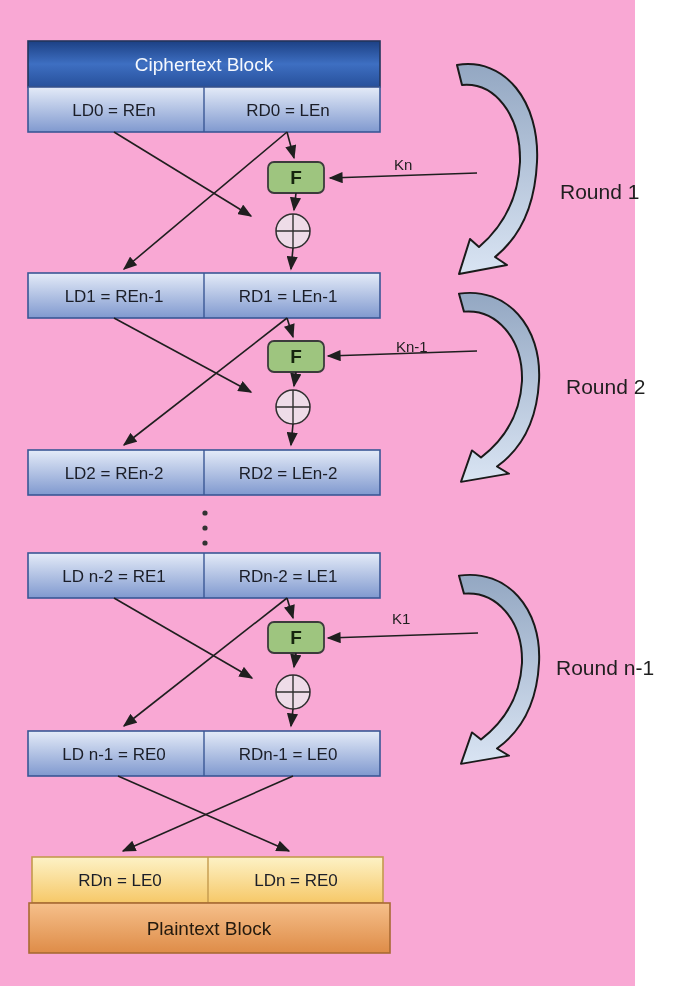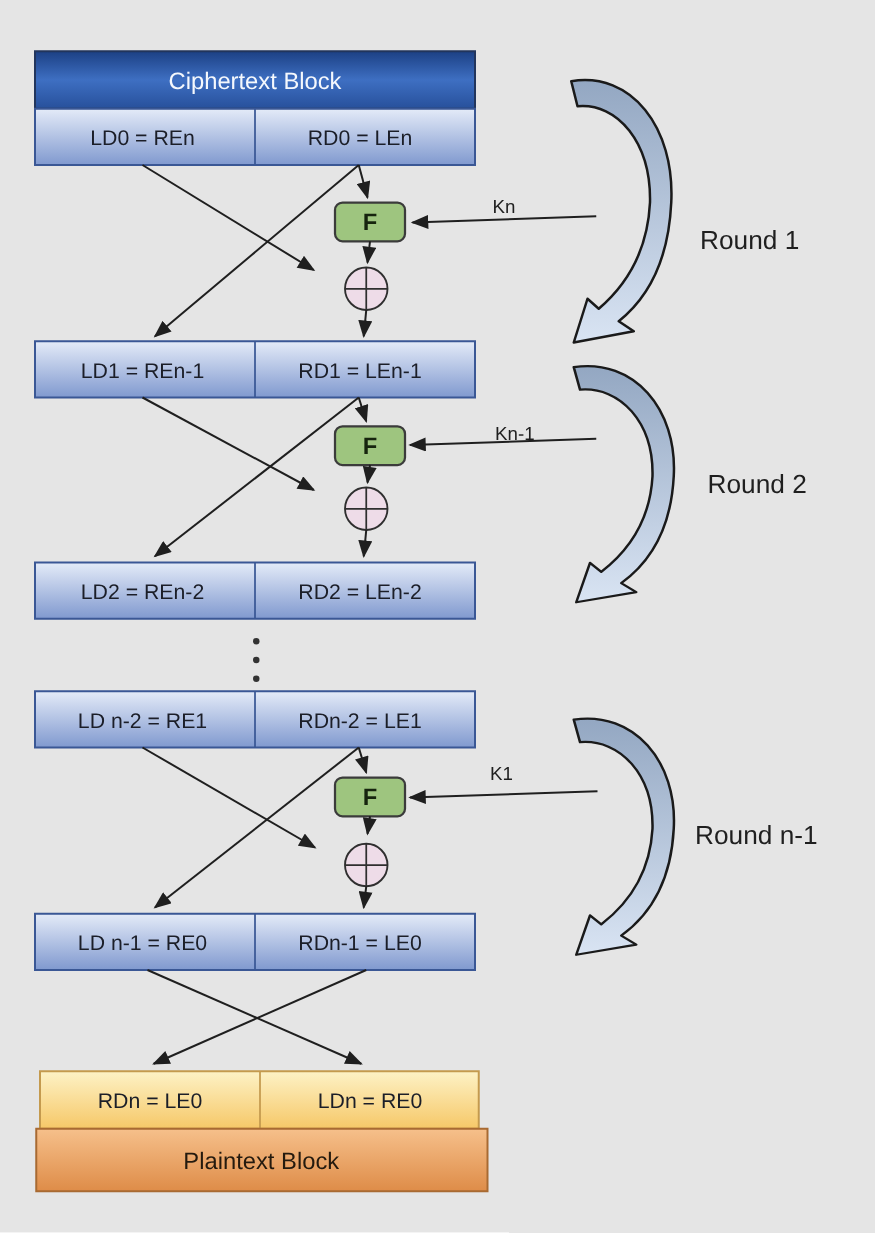--- a/index.html
+++ b/index.html
@@ -1,16 +1,16 @@
 <!DOCTYPE html>
 <html><head>
 <meta charset="utf-8">
 <style>
   html,body{margin:0;padding:0;background:#ffffff;}
-  .stage{width:700px;height:986px;position:relative;background:#e5e5e5;}
+  .stage{width:635px;height:986px;position:relative;background:#f9a8d4;}
   svg{font-family:"Liberation Sans", sans-serif;}
   .cell-text{font-size:17px;fill:#1b1e28;text-anchor:middle;}
   .hdr-text{font-size:19px;fill:#f5f8fd;text-anchor:middle;}
   .ftr-text{font-size:19px;fill:#241a0e;text-anchor:middle;}
   .f-text{font-size:19px;font-weight:bold;fill:#16240e;text-anchor:middle;}
   .key-text{font-size:15px;fill:#1f1f1f;}
   .round-text{font-size:21px;fill:#1f1f1f;}
   .flow{stroke:#1f1f1f;stroke-width:1.6;fill:none;marker-end:url(#ah);}
   .thin{stroke:#2f2f2f;stroke-width:1.4;fill:none;}
   .row-rect{fill:url(#gradRow);stroke:#3a5795;stroke-width:1.6;}

